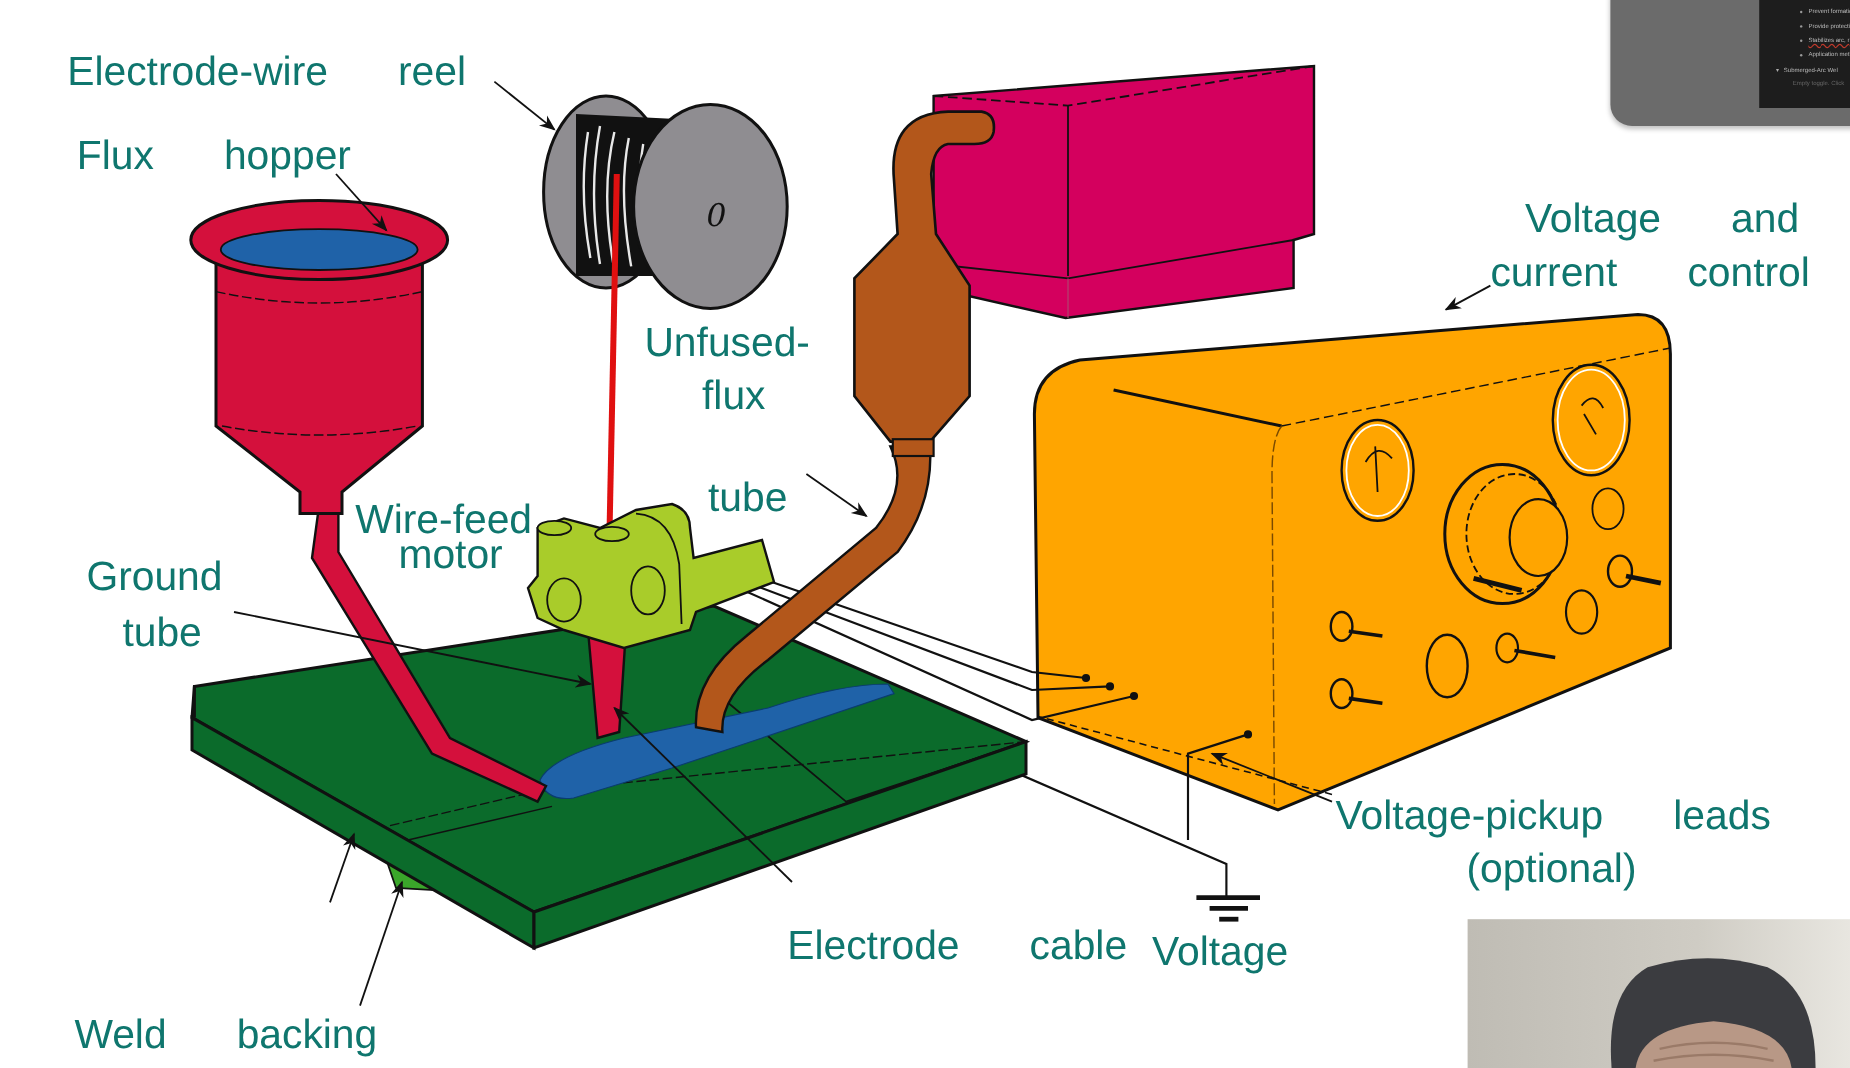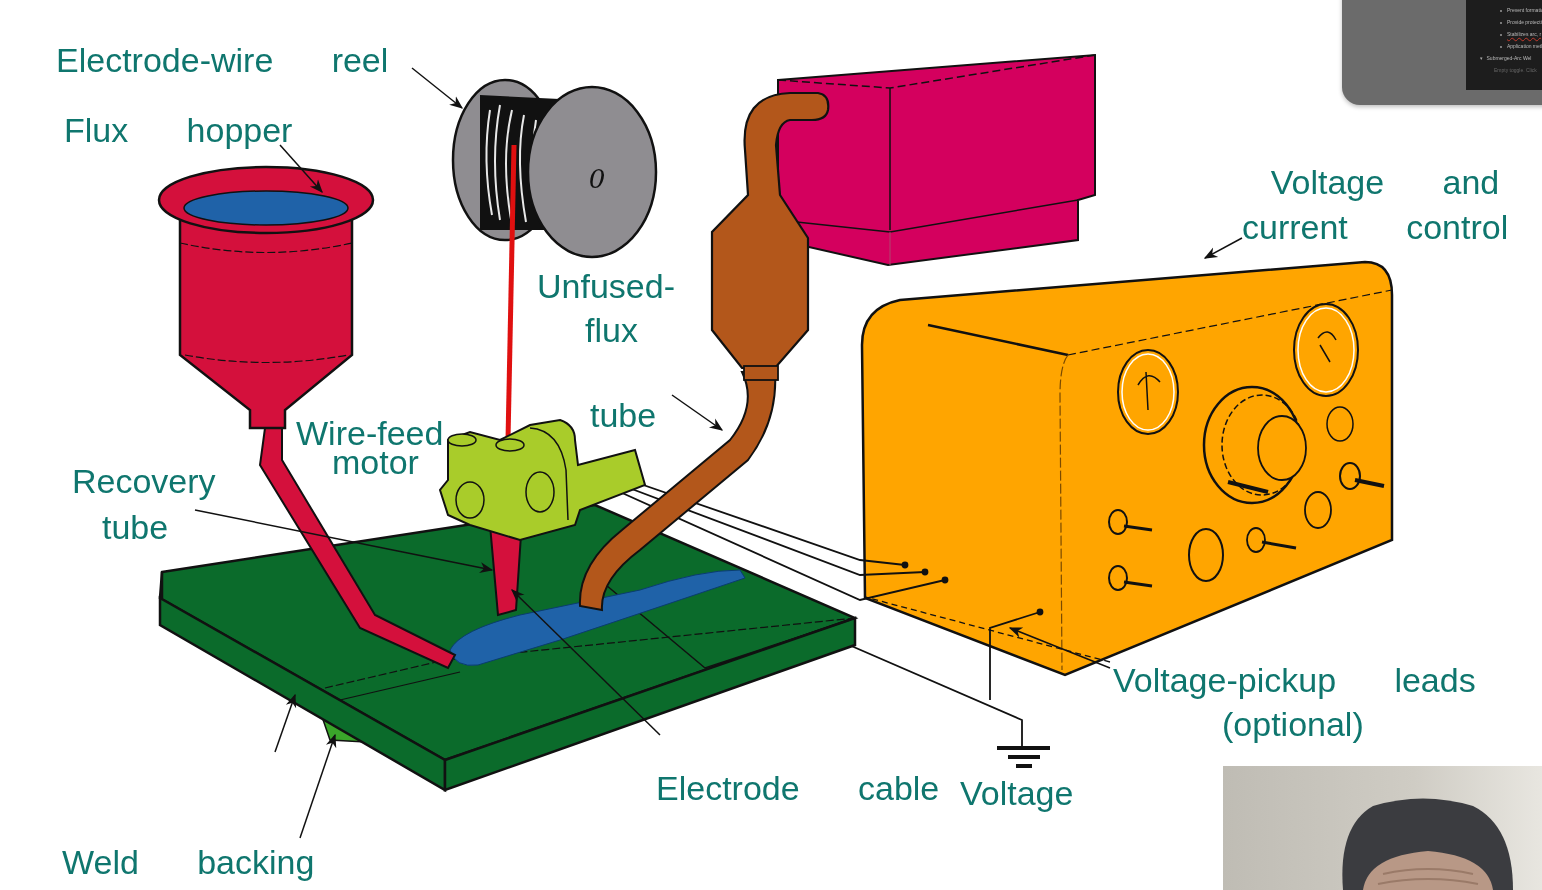--- a/index.html
+++ b/index.html
@@ -176,21 +176,21 @@
 
 <div class="lbl" style="left:56px;top:38px;">Electrode-wire   reel</div>
 <div class="lbl" style="left:64px;top:108px;">Flux   hopper</div>
 <div class="lbl c" style="left:1240px;top:160px;width:290px;">Voltage   and</div>
 <div class="lbl" style="left:1242px;top:205px;">current   control</div>
 <div class="lbl" style="left:537px;top:264px;">Unfused-</div>
 <div class="lbl" style="left:585px;top:308px;">flux</div>
 <div class="lbl" style="left:590px;top:393px;">tube</div>
 <div class="lbl" style="left:296px;top:394px;margin-top:17px;">Wire-feed</div>
 <div class="lbl" style="left:332px;top:440px;">motor</div>
-<div class="lbl" style="left:72px;top:459px;">Recovery</div>
+<div class="lbl" style="left:72px;top:459px;">Ground</div>
 <div class="lbl" style="left:102px;top:505px;">tube</div>
 <div class="lbl" style="left:62px;top:840px;">Weld   backing</div>
 <div class="lbl" style="left:656px;top:766px;">Electrode   cable</div>
 <div class="lbl" style="left:960px;top:771px;">Voltage</div>
 <div class="lbl" style="left:1113px;top:658px;">Voltage-pickup   leads</div>
 <div class="lbl" style="left:1222px;top:702px;text-align:right;">(optional)</div>
 </div>
 
 <div id="notes-window">
   <div id="notes-panel">

